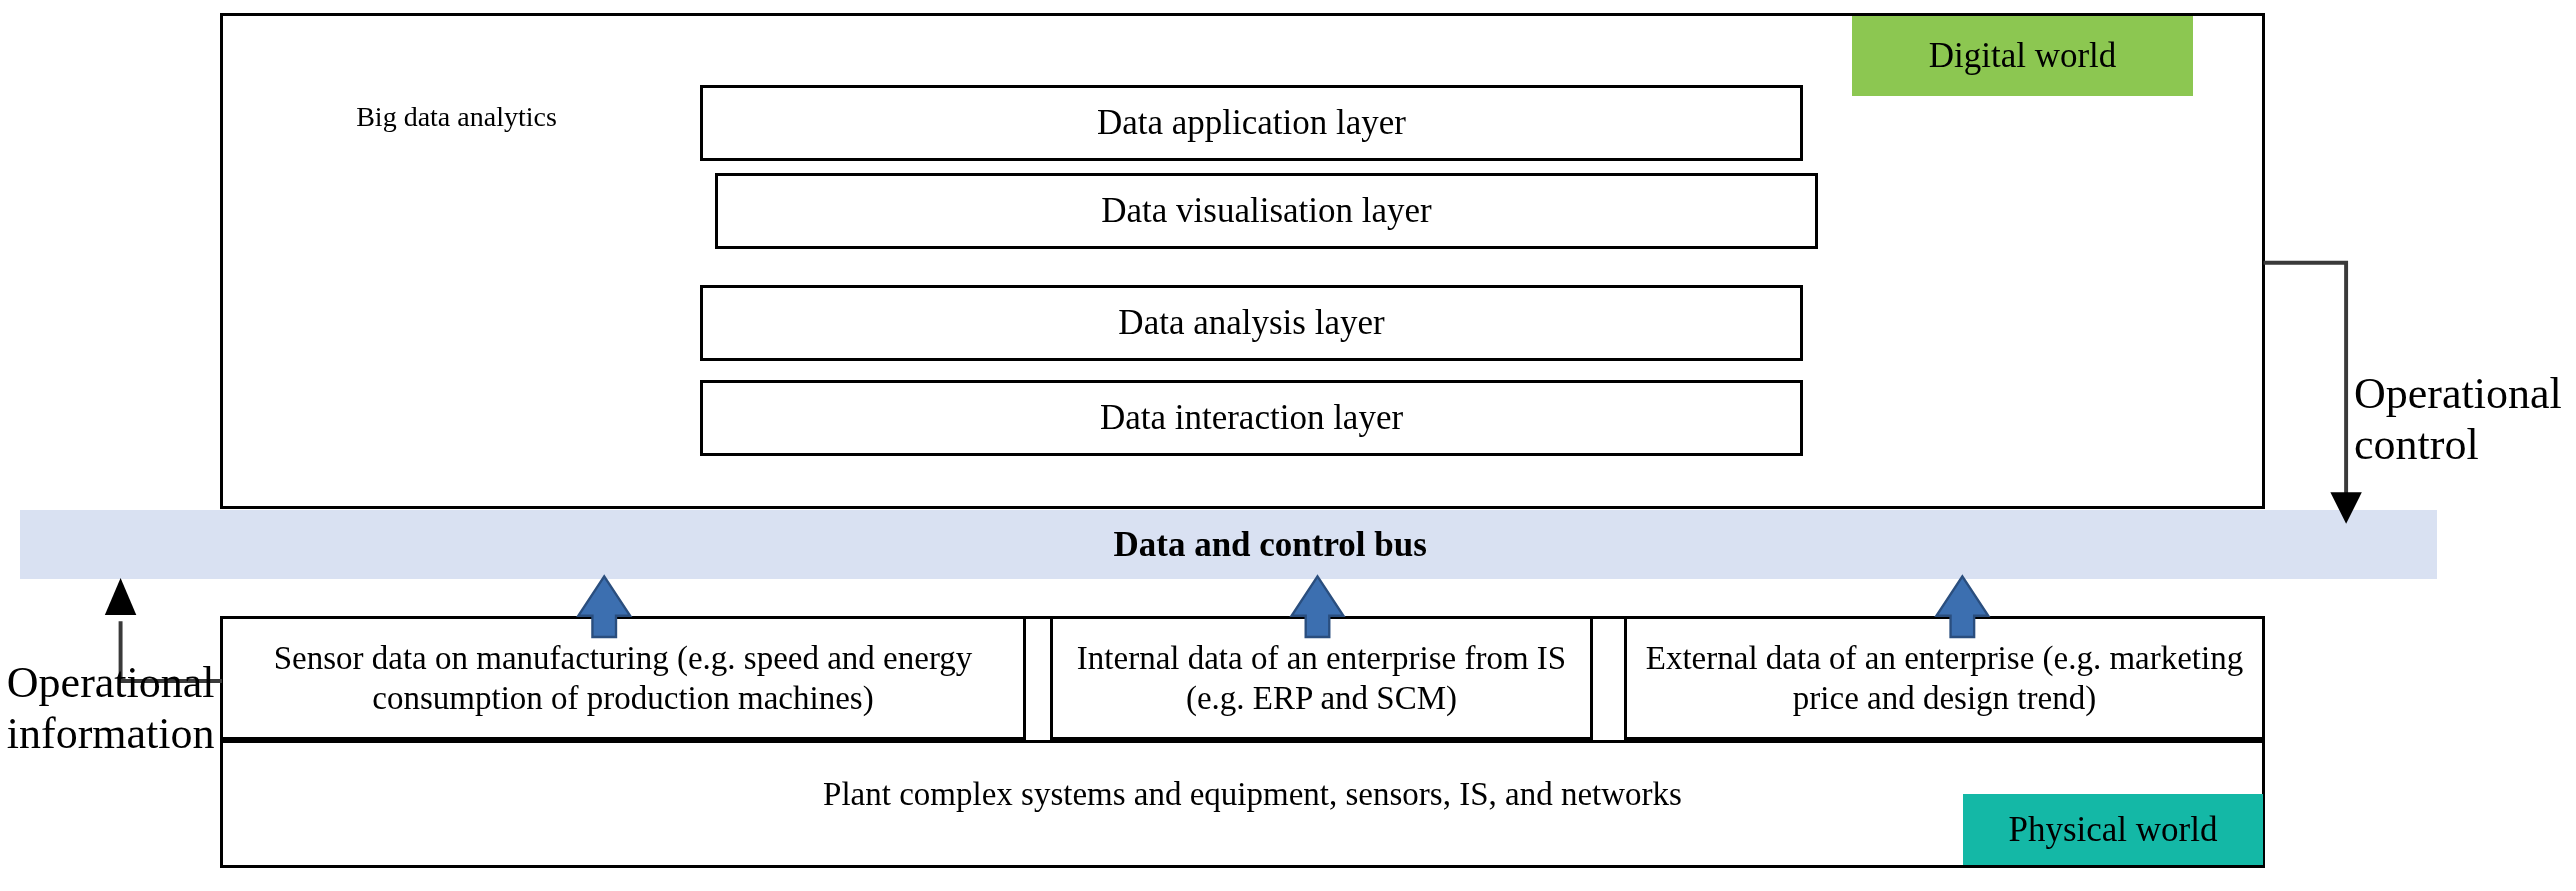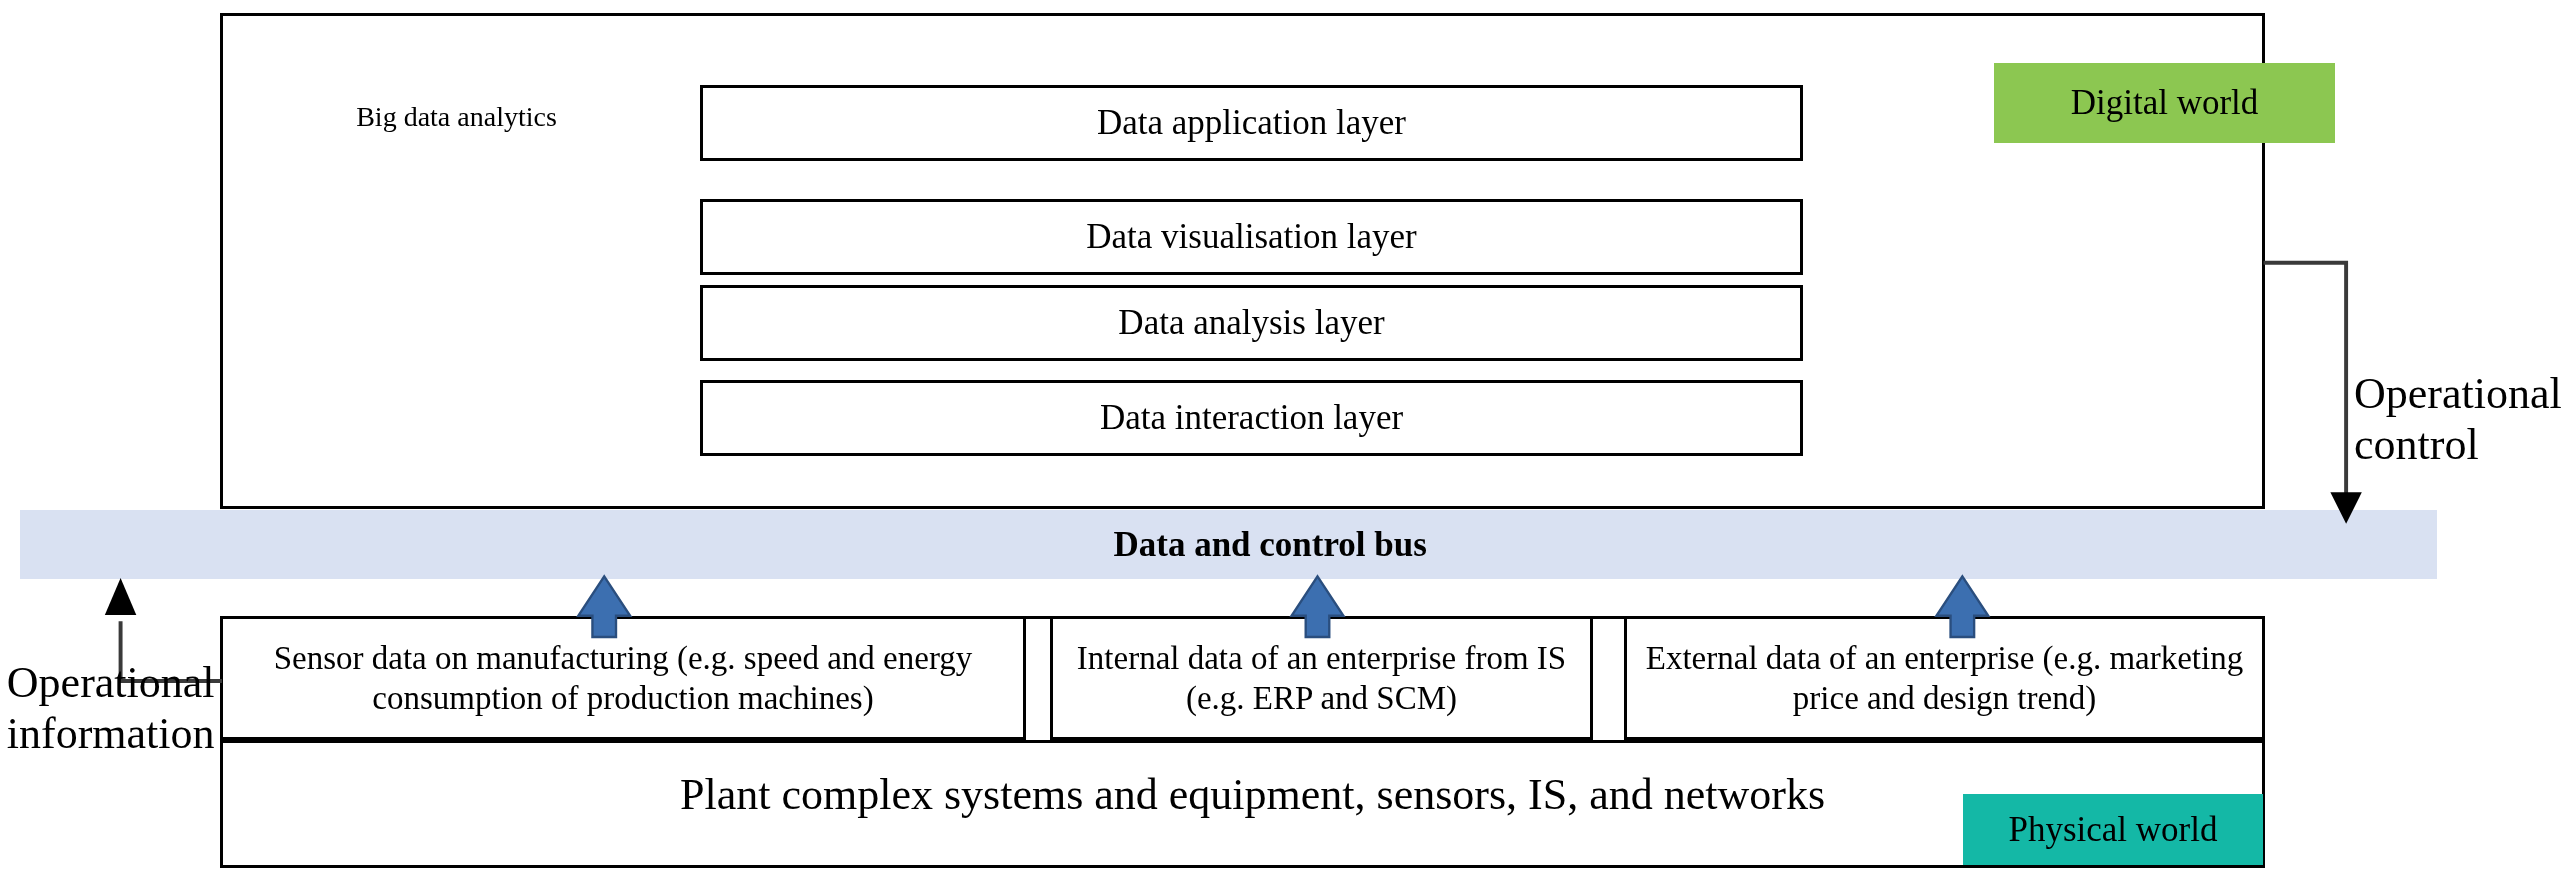--- a/index.html
+++ b/index.html
@@ -37,30 +37,30 @@
 
   
   .layer-box {
     left: 700px; width: 1103px; height: 76px;
     border: 3.1px solid #000000;
     background: #ffffff;
     display: flex; align-items: center; justify-content: center;
     font-size: 35px;
   }
   #layer-box-0 { top: 85px; }
-  #layer-box-1 { top: 199px; }
+  #layer-box-1 { top: 173px; margin-left: 15px; }
   #layer-box-2 { top: 285px; }
   #layer-box-3 { top: 380px; }
 
   
   .world-tag {
     display: flex; align-items: center; justify-content: center;
     font-size: 35px; color: #000000;
   }
-  #digital-world-tag { left: 1994px; top: 15.7px;   width: 341px; height: 80px; margin-top: 47px; }
+  #digital-world-tag { left: 1852px; top: 15.7px;   width: 341px; height: 80px; }
   #physical-world-tag{ left: 1963px; top: 794px; width: 300px; height: 71px; }
 
   
   #data-control-bus {
     left: 19.7px; top: 510px; width: 2417px; height: 69px;
     display: flex; align-items: center; justify-content: center;
   }
   #data-control-bus-label {
     position: absolute;
     left: 999px; top: 0; width: 503px; height: 69px;
@@ -83,21 +83,21 @@
   #source-box-2 { left: 1624px; width: 641px;  }
 
   
   #plant-complex-strip {
     left: 220px; top: 740px; width: 2045px; height: 127px;
     border-top: 3.1px solid #000000;
     display: flex; align-items: center; justify-content: center;
     background: transparent;
   }
   #plant-complex-label {
-    font-size: 44px;
+    font-size: 33px;
     margin-top: -22px;
     white-space: nowrap;
     margin-left: 20px;
   }
 
   
   #connectors {
     left: 0; top: 0; width: 2576px; height: 891px;
     pointer-events: none;
   }

